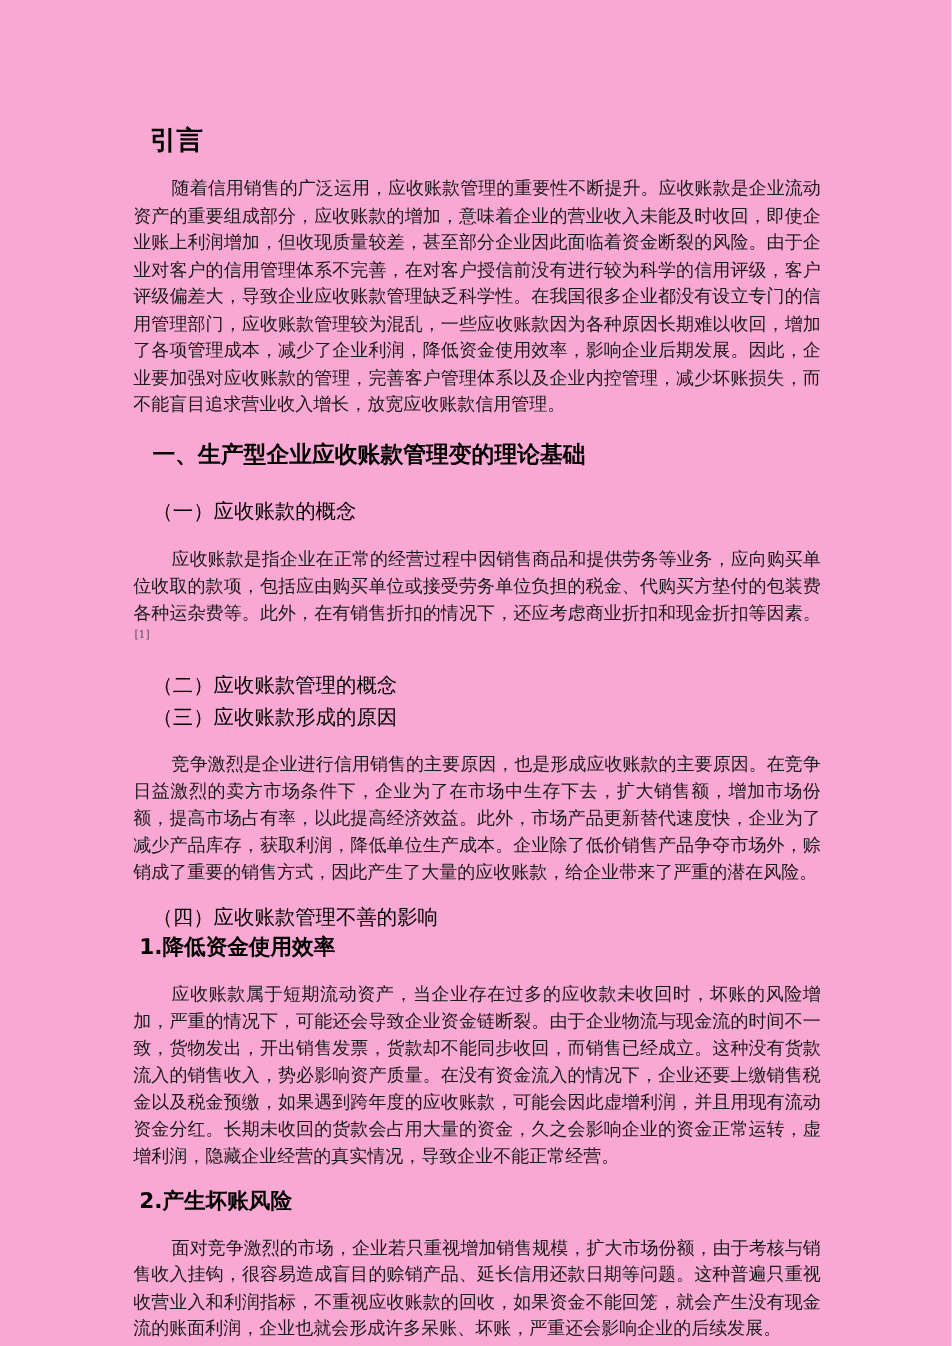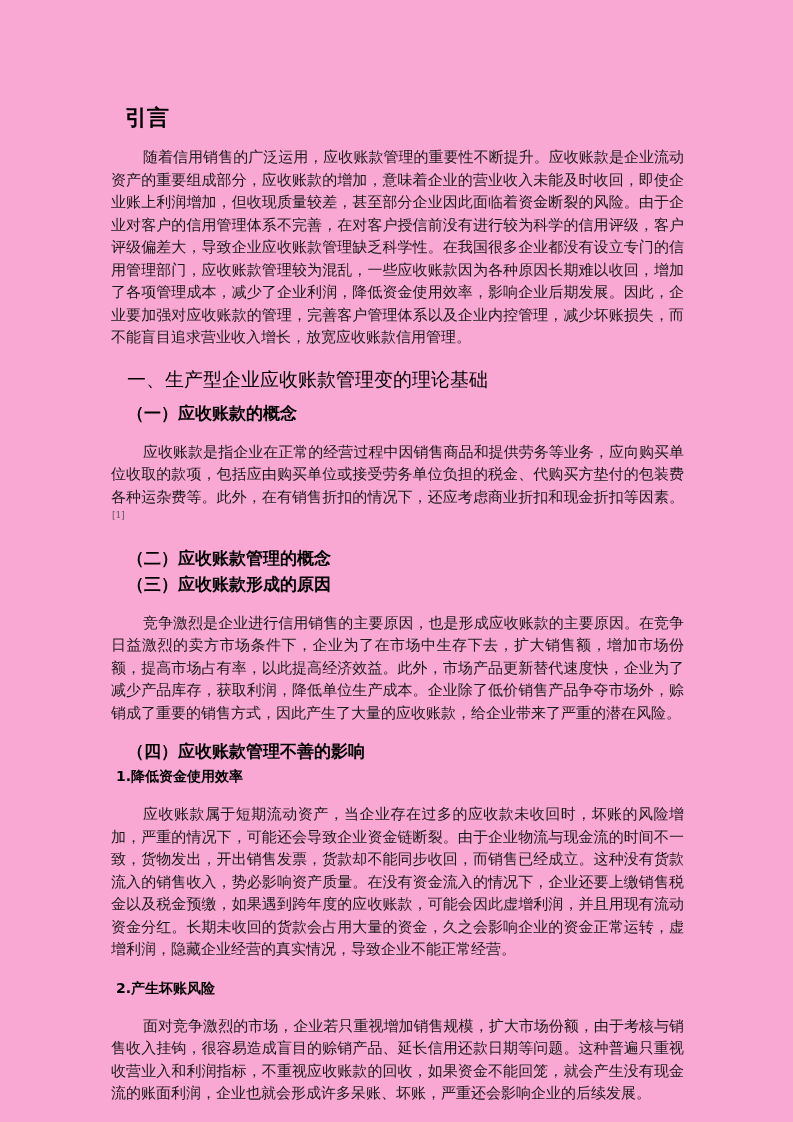--- a/index.html
+++ b/index.html
@@ -37,38 +37,38 @@
     text-align: justify;
     text-justify: inter-ideograph;
     text-indent: 32px;
     margin: 16px;
     word-break: break-all;
     color: #1a1a1a;
   }
   .h-chapter {
     font-family: "DejaVu Sans", "Liberation Sans", sans-serif;
     font-size: 19px;
-    font-weight: normal;
+    font-weight: bold;
     line-height: 28px;
-    margin: 1px 0 9px 0;
+    margin: 1px 0 23px 0;
     text-indent: 32px;
     color: #000;
   }
   .h-section {
     font-family: "DejaVu Sans", "Liberation Sans", sans-serif;
     font-size: 17px;
-    font-weight: bold;
+    font-weight: normal;
     line-height: 23px;
     margin: 3px 0 2px 0;
     text-indent: 32px;
     color: #000;
   }
   .h-sub {
     font-family: "DejaVu Sans", "Liberation Sans", sans-serif;
-    font-size: 14px;
+    font-size: 18px;
     font-weight: bold;
     line-height: 22px;
     margin: 2px 0 2px 0;
     text-indent: 21px;
     color: #000;
   }
   sup.ref {
     font-size: 9px;
     line-height: 0;
     color: #555;

